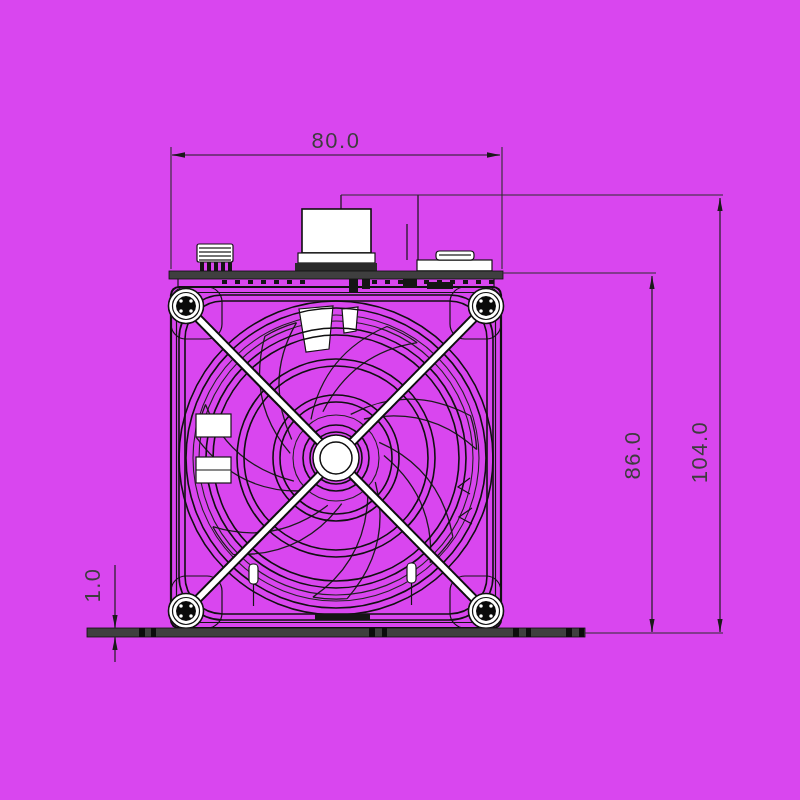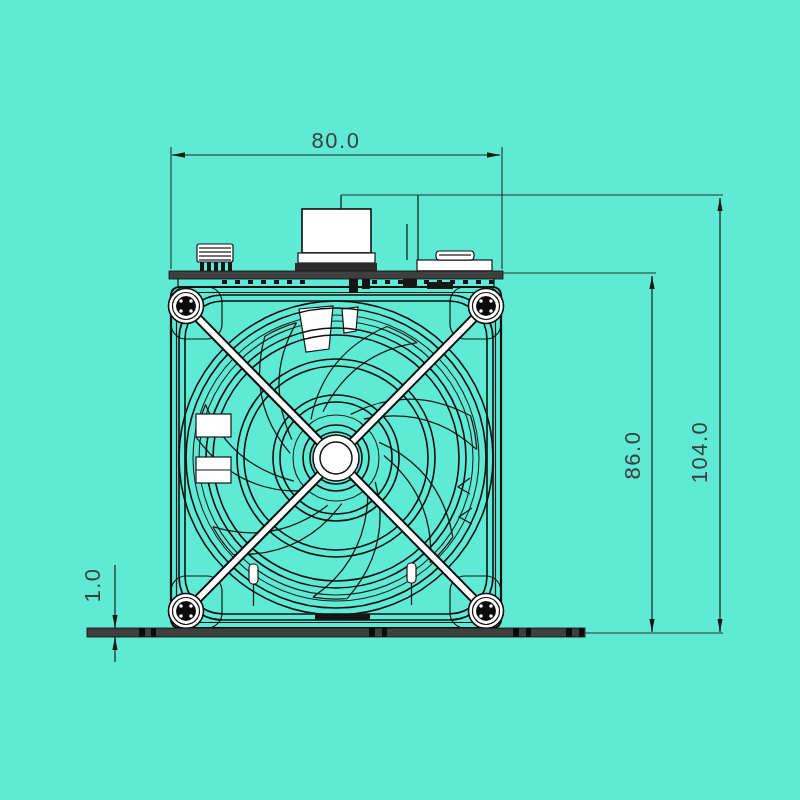--- a/index.html
+++ b/index.html
@@ -1,16 +1,16 @@
 <!DOCTYPE html>
 <html><head>
 <meta charset="utf-8">
 <style>
   html,body{margin:0;padding:0;background:#ffffff;}
-  .page{position:relative;width:800px;height:800px;background:#5eead4;overflow:hidden;}
+  .page{position:relative;width:800px;height:800px;background:#d946ef;overflow:hidden;}
   svg{display:block;}
   .dim-text{font-family:"Liberation Sans","DejaVu Sans",sans-serif;font-size:22px;fill:#3d3d3d;letter-spacing:1.5px;}
   .thin{stroke:#2e2e2e;stroke-width:1.1;fill:none;}
   .dimline{stroke:#1f1f1f;stroke-width:1.2;fill:none;}
   .arrow{fill:#1a1a1a;stroke:none;}
   .outline{stroke:#0f0f0f;stroke-width:2.2;fill:none;}
   .l1{stroke:#141414;stroke-width:1.2;fill:none;}
   .l2{stroke:#101010;stroke-width:1.6;fill:none;}
   .lt{stroke:#222222;stroke-width:1.1;fill:none;}
   .whitefill{fill:#ffffff;}

